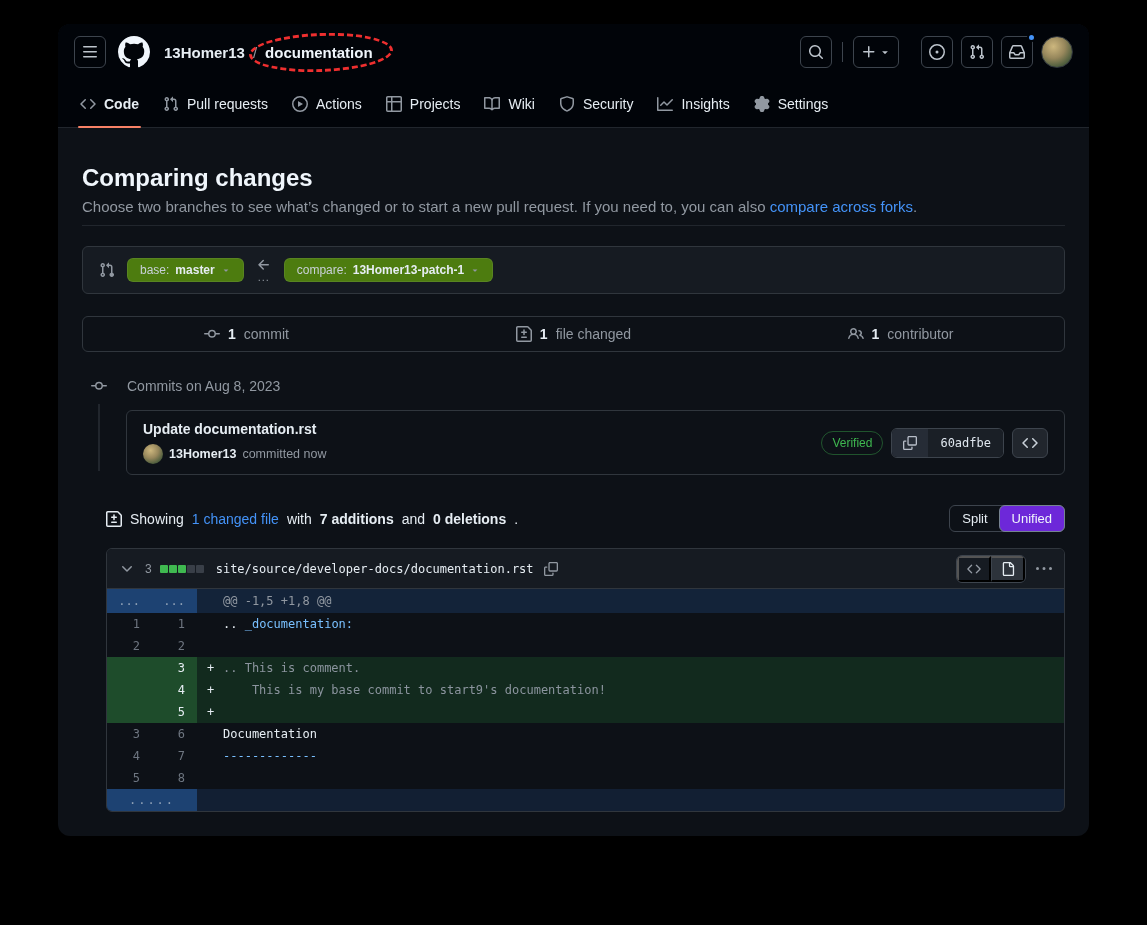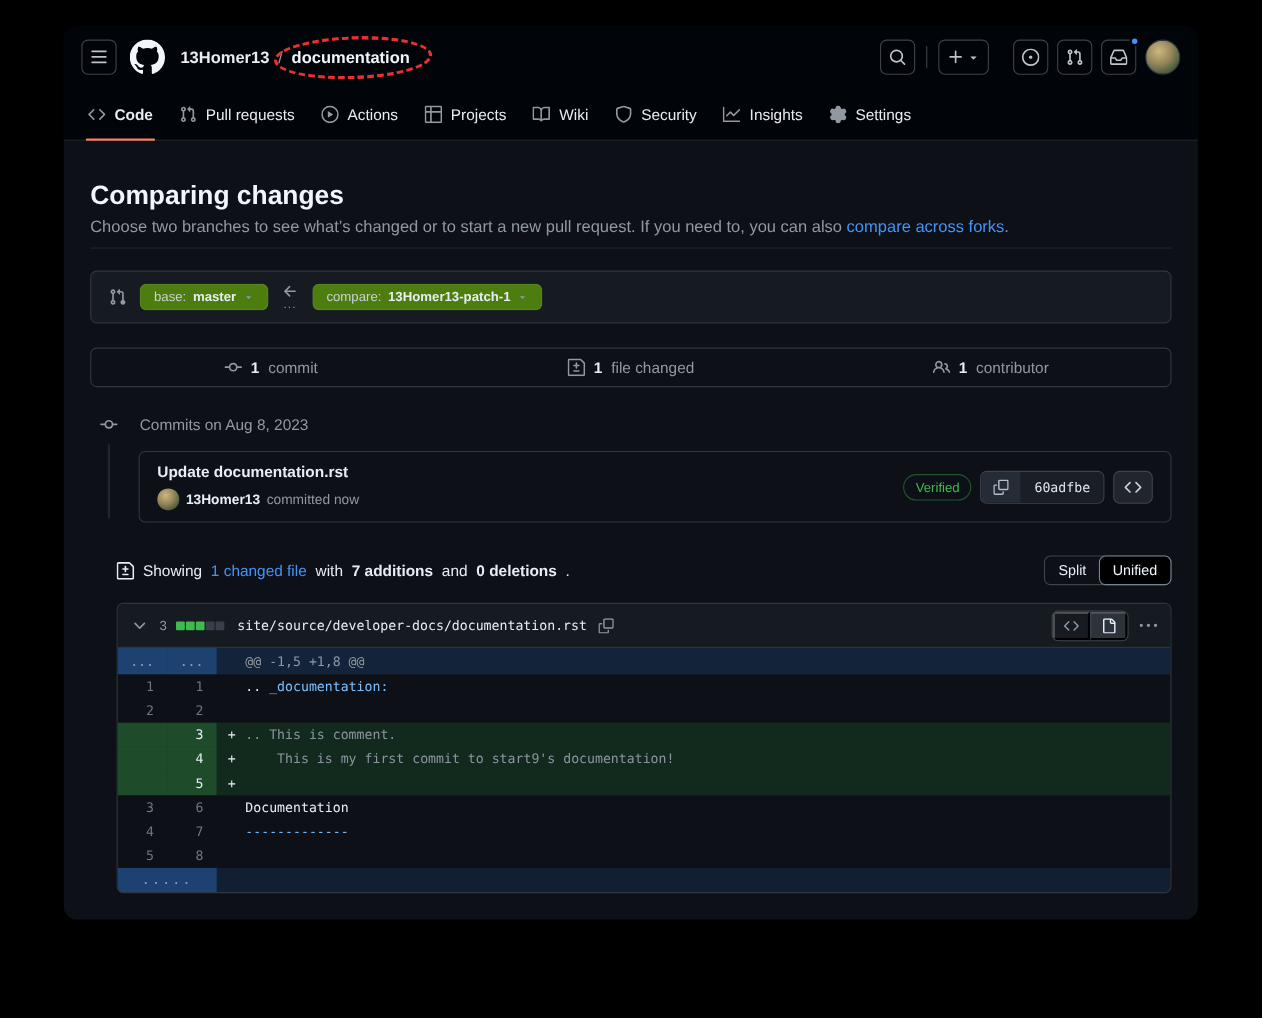--- a/index.html
+++ b/index.html
@@ -120,21 +120,21 @@
   }
 
   
   .files-section { margin-top:30px; margin-left:24px; }
   .files-head { display:flex; align-items:center; gap:8px; font-size:14px; color:#e6edf3; }
   .files-head a { color:#4493f8; text-decoration:none; }
   .files-head b { font-weight:700; }
   .view-toggle { margin-left:auto; display:flex; align-items:flex-end; border:1px solid #3d444d; border-radius:6px; }
   .vt { padding:5px 12px; font-size:13px; color:#e6edf3; background:transparent; border:none; }
   .vt.selected {
-    background:#000000; border:1px solid #768390; border-radius:6px; margin:-1px;
+    background:#6d28d9; border:1px solid #768390; border-radius:6px; margin:-1px;
     color:#f0f6fc; font-weight:500;
   }
 
   .file-card { margin-top:16px; border:1px solid #30363d; border-radius:6px; overflow:hidden; background:#0d1117; }
   .file-head {
     display:flex; align-items:center; gap:8px; padding:6px 10px; height:40px;
     background:#161b22; border-bottom:1px solid #30363d;
   }
   .ghost-btn { background:none; border:none; color:#9198a1; display:flex; padding:2px; }
   .changes-num { font-size:12px; color:#9198a1; }
@@ -513,21 +513,21 @@
               <div class="cell content" data-interactable="false"><span class="sign" data-interactable="false"></span></div>
             </div>
             <div class="diff-row add" data-interactable="false">
               <div class="cell old" data-interactable="true"></div>
               <div class="cell new" data-interactable="true">3</div>
               <div class="cell content" data-interactable="false"><span class="sign" data-interactable="false">+</span><span class="tone-muted" data-interactable="false">.. This is comment.</span></div>
             </div>
             <div class="diff-row add" data-interactable="false">
               <div class="cell old" data-interactable="true"></div>
               <div class="cell new" data-interactable="true">4</div>
-              <div class="cell content" data-interactable="false"><span class="sign" data-interactable="false">+</span><span class="tone-muted" data-interactable="false">    This is my first commit to start9's documentation!</span></div>
+              <div class="cell content" data-interactable="false"><span class="sign" data-interactable="false">+</span><span class="tone-muted" data-interactable="false">    This is my base commit to start9's documentation!</span></div>
             </div>
             <div class="diff-row add" data-interactable="false">
               <div class="cell old" data-interactable="true"></div>
               <div class="cell new" data-interactable="true">5</div>
               <div class="cell content" data-interactable="false"><span class="sign" data-interactable="false">+</span></div>
             </div>
             <div class="diff-row ctx" data-interactable="false">
               <div class="cell old" data-interactable="true">3</div>
               <div class="cell new" data-interactable="true">6</div>
               <div class="cell content" data-interactable="false"><span class="sign" data-interactable="false"></span><span class="tone-plain" data-interactable="false">Documentation</span></div>

